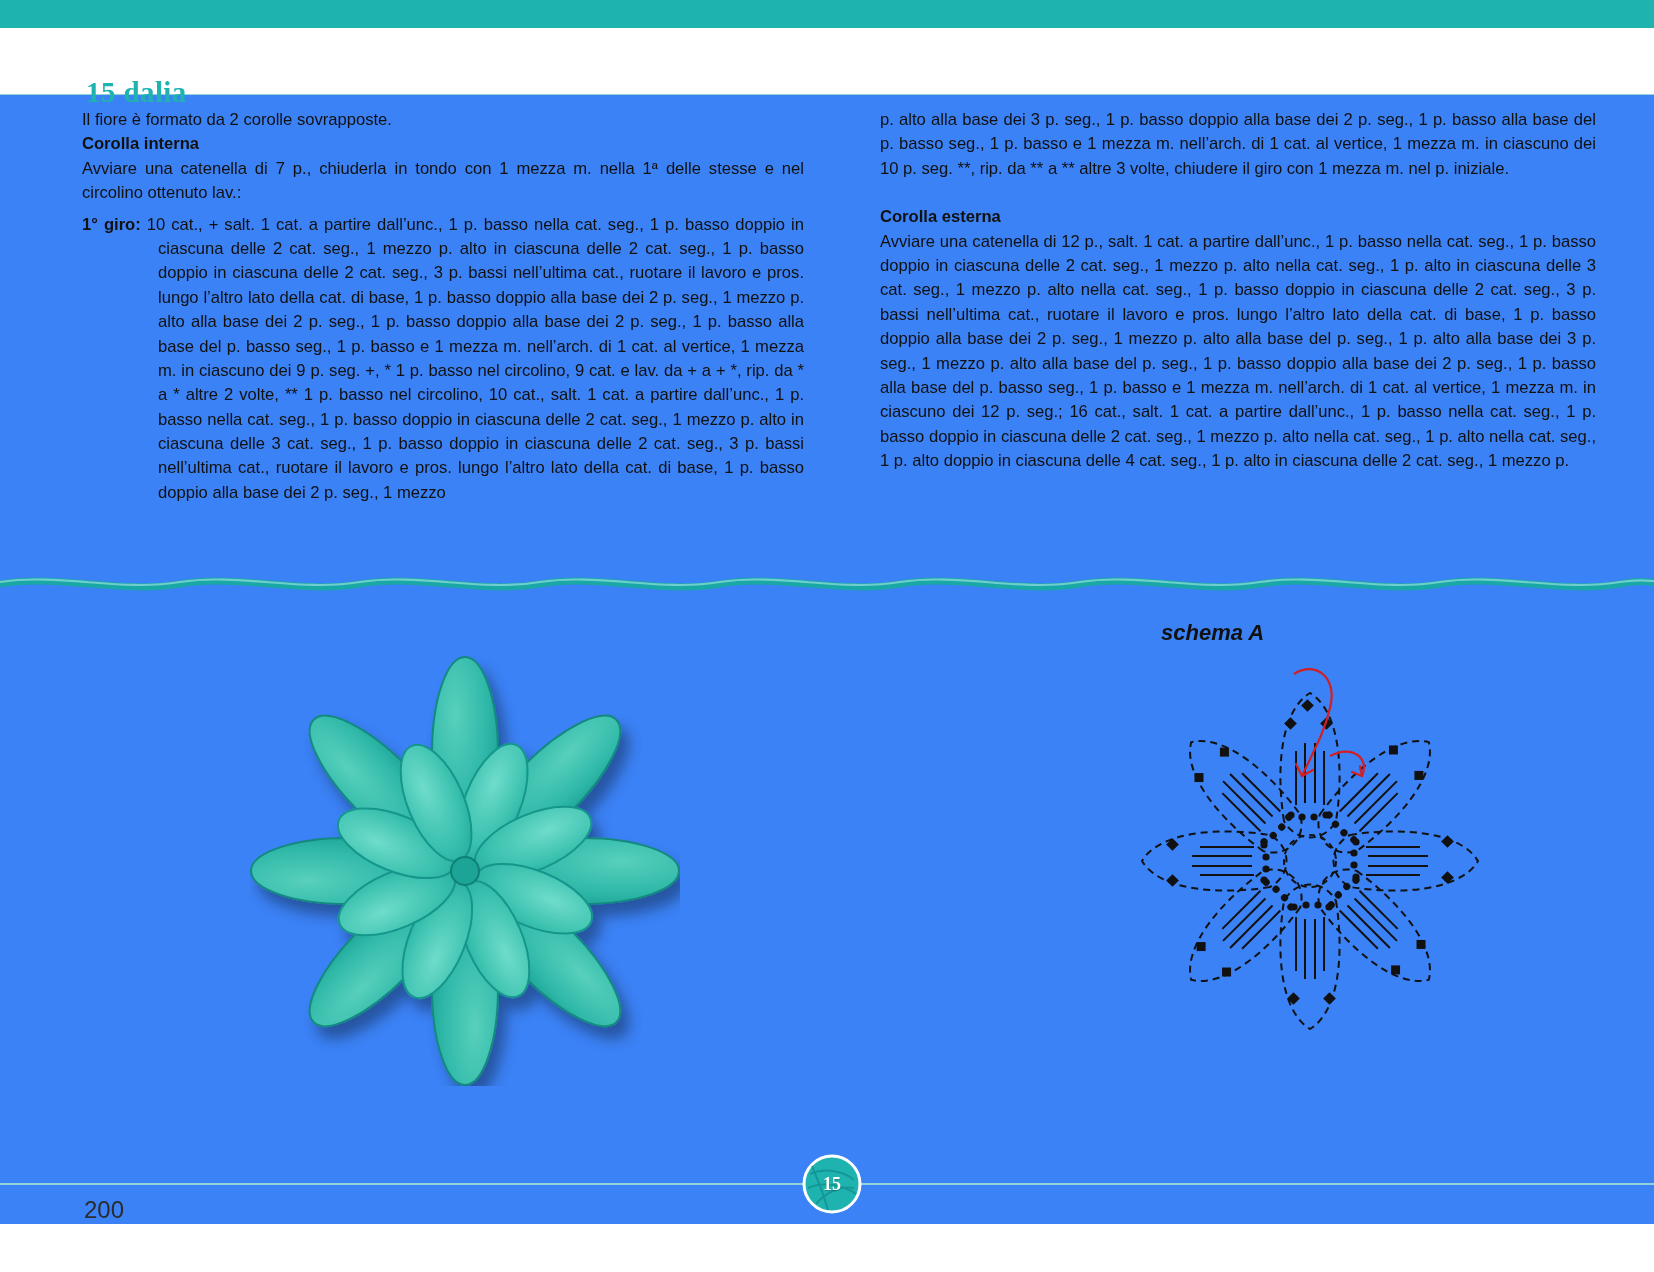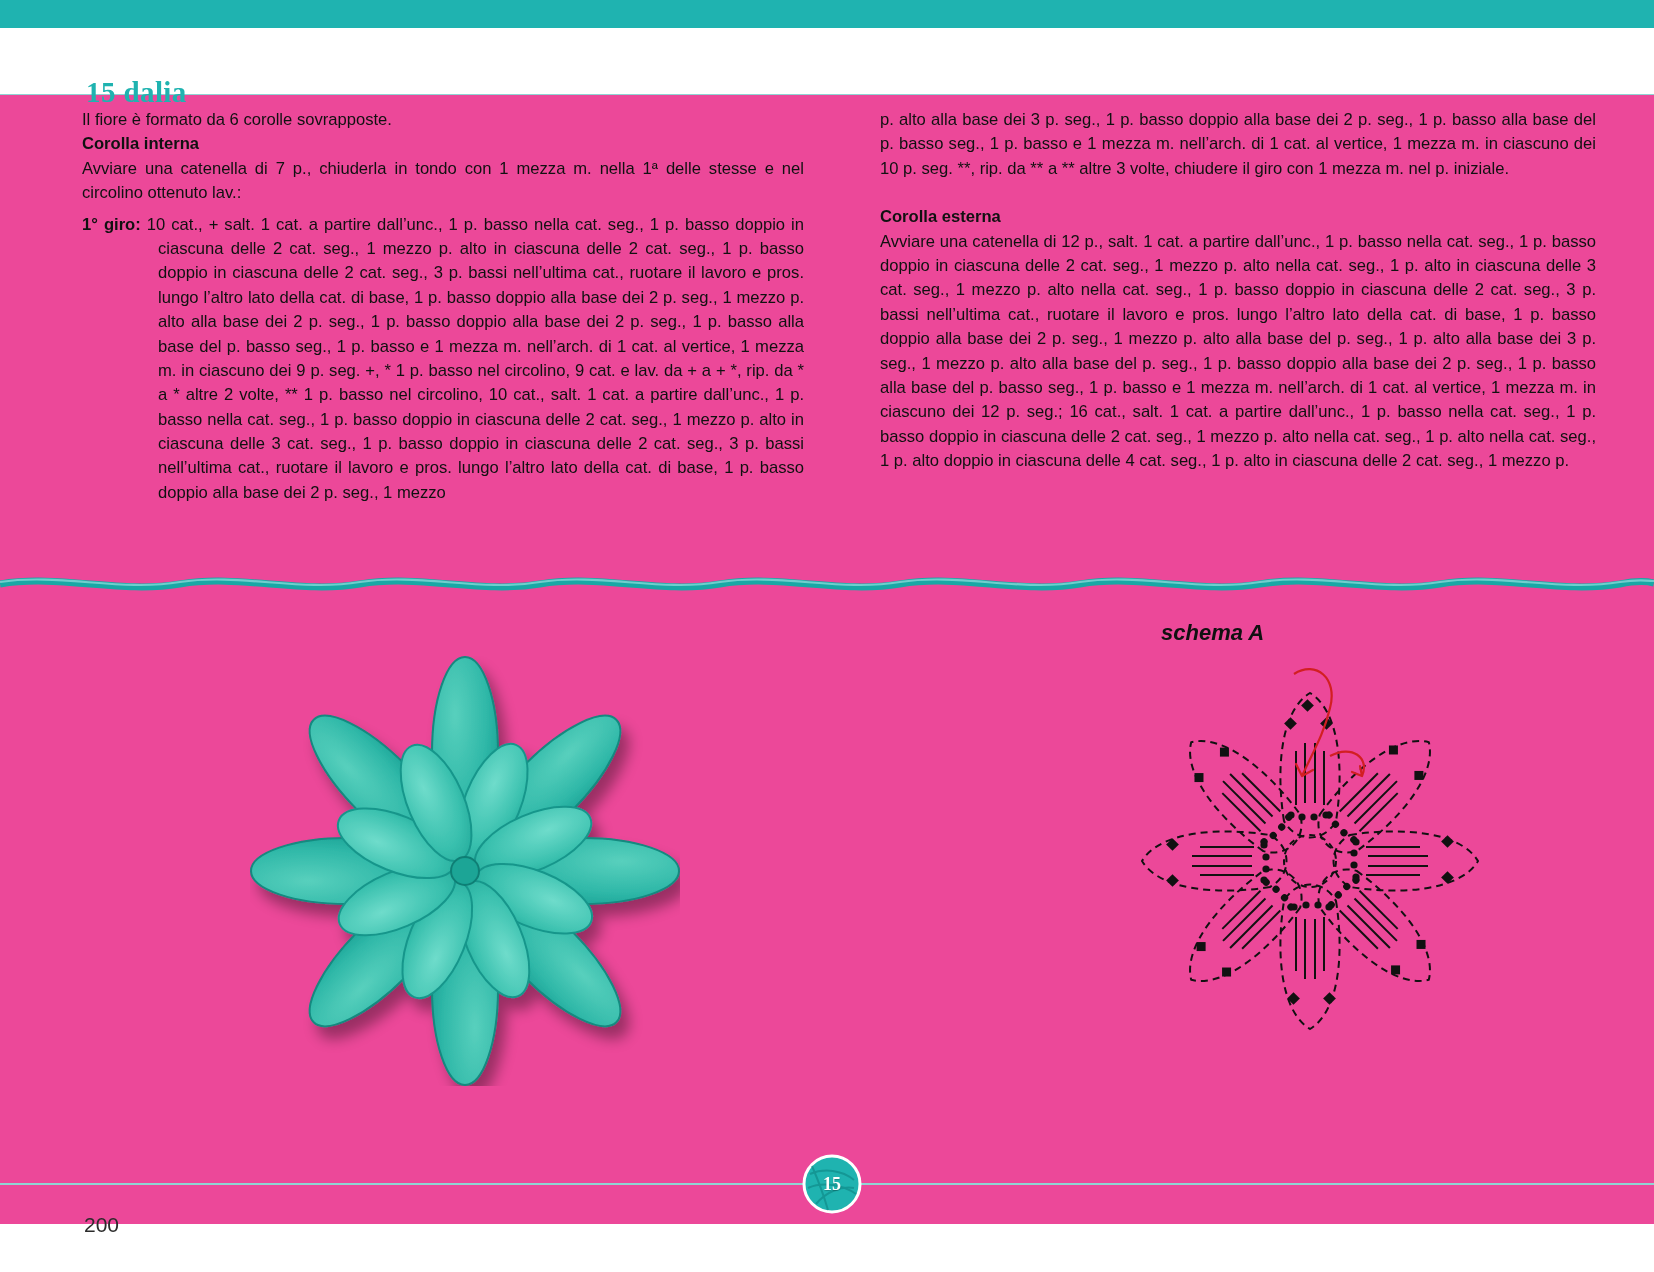--- a/index.html
+++ b/index.html
@@ -12,21 +12,21 @@
     background: #ffffff;
     font-family: "Liberation Sans", sans-serif;
     color: #1a1a1a;
     position: relative;
     overflow: hidden;
   }
   .page {
     position: relative;
     width: 1654px;
     height: 1224px;
-    background: #ec4899;
+    background: #3b82f6;
   }
   
   .top-band {
     position: absolute;
     top: 0;
     left: 0;
     width: 1654px;
     height: 28px;
     background: #1fb3b0;
   }
@@ -124,23 +124,22 @@
     left: 0;
     top: 1183px;
     width: 1654px;
     height: 1.5px;
     background: #8fd4d3;
   }
   .page-num {
     position: absolute;
     left: 84px;
     top: 1196px;
-    font-size: 21px;
+    font-size: 24px;
     color: #2b2b2b;
-    margin-top: 17px;
   }
   .ball-badge {
     position: absolute;
     left: 800px;
     top: 1152px;
     width: 64px;
     height: 64px;
   }
   .ball-num {
     position: absolute;
@@ -165,21 +164,21 @@
 
   <div class="top-band"></div>
 
   <div class="header">
     <div class="chapter-title">15 dalia</div>
   </div>
 
   <div class="columns">
 
     <div class="col col-left">
-      <div class="p">Il fiore è formato da 6 corolle sovrapposte.</div>
+      <div class="p">Il fiore è formato da 2 corolle sovrapposte.</div>
       <div class="p bold-head">Corolla interna</div>
       <div class="p">Avviare una catenella di 7 p., chiuderla in tondo con 1 mezza m. nella 1ª delle stesse e nel circolino ottenuto lav.:</div>
       <div class="hang"><span class="lbl">1° giro:</span> <span>10 cat., + salt. 1 cat. a partire dall’unc., 1 p. basso nella cat. seg., 1 p. basso doppio in ciascuna delle 2 cat. seg., 1 mezzo p. alto in ciascuna delle 2 cat. seg., 1 p. basso doppio in ciascuna delle 2 cat. seg., 3 p. bassi nell’ultima cat., ruotare il lavoro e pros. lungo l’altro lato della cat. di base, 1 p. basso doppio alla base dei 2 p. seg., 1 mezzo p. alto alla base dei 2 p. seg., 1 p. basso doppio alla base dei 2 p. seg., 1 p. basso alla base del p. basso seg., 1 p. basso e 1 mezza m. nell’arch. di 1 cat. al vertice, 1 mezza m. in ciascuno dei 9 p. seg. +, * 1 p. basso nel circolino, 9 cat. e lav. da + a + *, rip. da * a * altre 2 volte, ** 1 p. basso nel circolino, 10 cat., salt. 1 cat. a partire dall’unc., 1 p. basso nella cat. seg., 1 p. basso doppio in ciascuna delle 2 cat. seg., 1 mezzo p. alto in ciascuna delle 3 cat. seg., 1 p. basso doppio in ciascuna delle 2 cat. seg., 3 p. bassi nell’ultima cat., ruotare il lavoro e pros. lungo l’altro lato della cat. di base, 1 p. basso doppio alla base dei 2 p. seg., 1 mezzo</span></div>
     </div>
 
     <div class="col col-right">
       <div class="p">p. alto alla base dei 3 p. seg., 1 p. basso doppio alla base dei 2 p. seg., 1 p. basso alla base del p. basso seg., 1 p. basso e 1 mezza m. nell’arch. di 1 cat. al vertice, 1 mezza m. in ciascuno dei 10 p. seg. **, rip. da ** a ** altre 3 volte, chiudere il giro con 1 mezza m. nel p. iniziale.</div>
       <div class="spacer-md"></div>
       <div class="p bold-head">Corolla esterna</div>
       <div class="p">Avviare una catenella di 12 p., salt. 1 cat. a partire dall’unc., 1 p. basso nella cat. seg., 1 p. basso doppio in ciascuna delle 2 cat. seg., 1 mezzo p. alto nella cat. seg., 1 p. alto in ciascuna delle 3 cat. seg., 1 mezzo p. alto nella cat. seg., 1 p. basso doppio in ciascuna delle 2 cat. seg., 3 p. bassi nell’ultima cat., ruotare il lavoro e pros. lungo l’altro lato della cat. di base, 1 p. basso doppio alla base dei 2 p. seg., 1 mezzo p. alto alla base del p. seg., 1 p. alto alla base dei 3  p. seg., 1 mezzo p. alto alla base del p. seg., 1 p. basso doppio alla base dei 2 p. seg., 1 p. basso alla base del p. basso seg., 1 p. basso e 1 mezza m. nell’arch. di 1 cat. al vertice, 1 mezza m. in ciascuno dei 12 p. seg.; 16 cat., salt. 1 cat. a partire dall’unc., 1 p. basso nella cat. seg., 1 p. basso doppio in ciascuna delle 2 cat. seg., 1 mezzo p. alto nella cat. seg., 1 p. alto nella cat. seg., 1 p. alto doppio in ciascuna delle 4 cat. seg., 1 p. alto in ciascuna delle 2 cat. seg., 1 mezzo p.</div>

